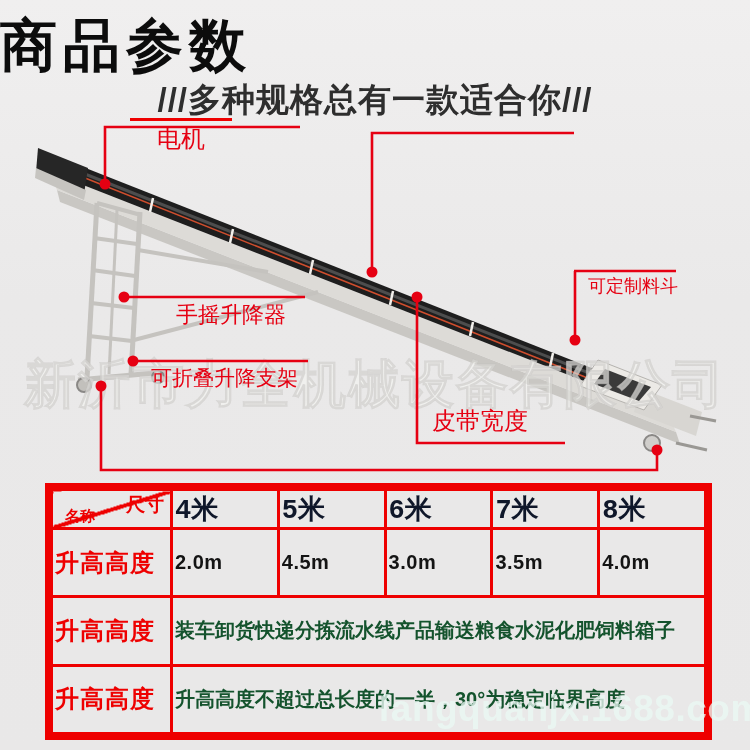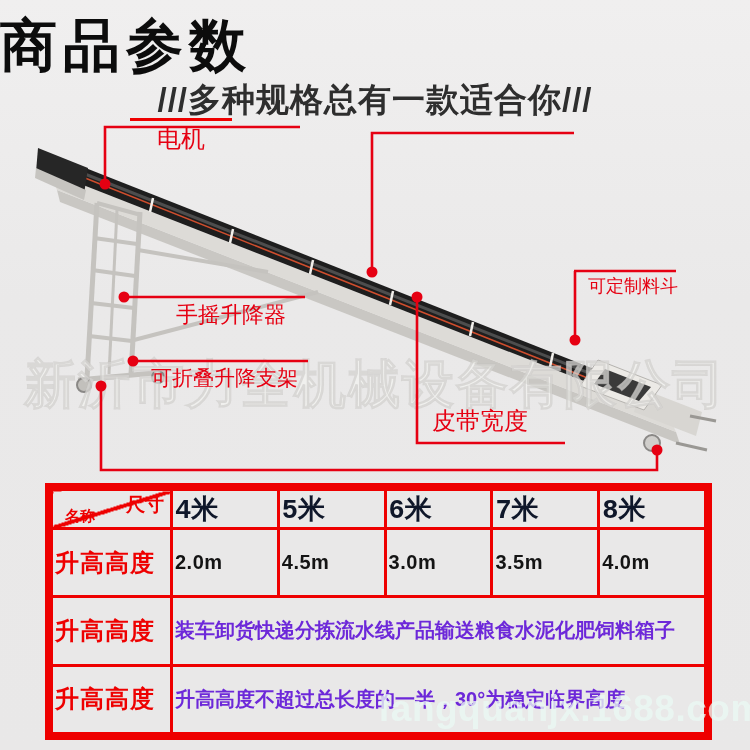--- a/index.html
+++ b/index.html
@@ -32,21 +32,21 @@
   .lbl-fence  {left:432px;top:408px;font-size:24px;}
   .table-wrap{
     position:absolute;left:45px;top:483px;width:657px;height:247px;
     border:5px solid #ee0000;background:#e9e8e8;z-index:2;
   }
   table.spec{border-collapse:collapse;width:100%;height:100%;table-layout:fixed;}
   table.spec td{border:3px solid #ee0000;text-align:left;vertical-align:middle;padding:0 2px;overflow:hidden;}
   td.col-head{color:#0f172a;font-size:27px;font-weight:600;height:33px;font-family:Liberation Mono, monospace;}
   td.row-label{color:#ee0000;font-size:24px;font-weight:700;letter-spacing:1px;}
   td.val{color:#141414;font-size:20px;font-weight:600;letter-spacing:0.5px;}
-  td.span-val{color:#6d28d9;font-size:20px;font-weight:600;letter-spacing:0;}
+  td.span-val{color:#14532d;font-size:20px;font-weight:600;letter-spacing:0;}
   td.corner{position:relative;background:
     linear-gradient(to bottom right,
       rgba(0,0,0,0) 0,
       rgba(0,0,0,0) calc(50% - 2px),
       #ee0000 calc(50% - 2px),
       #ee0000 calc(50% + 2px),
       rgba(0,0,0,0) calc(50% + 2px));
   }
   .corner-size{position:absolute;top:1px;right:6px;color:#ee0000;font-size:19px;font-weight:600;}
   .corner-name{position:absolute;bottom:1px;left:12px;color:#ee0000;font-size:15px;font-weight:600;}

